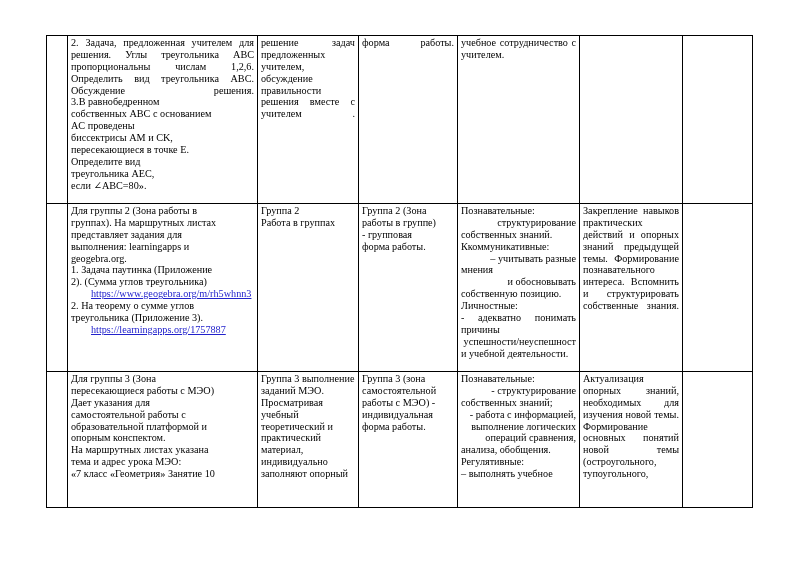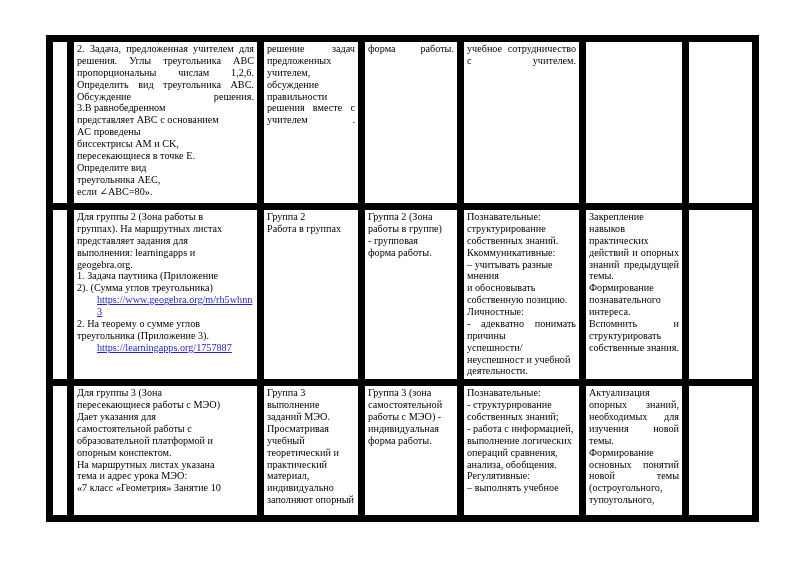--- a/index.html
+++ b/index.html
@@ -22,21 +22,21 @@
   }
   .doc-table {
     position: absolute;
     left: 46px;
     top: 35px;
     width: 706px;
     border-collapse: collapse;
     table-layout: fixed;
   }
   .doc-table td {
-    border: 7px solid #000000;
+    border: 1px solid #000000;
     vertical-align: top;
     padding: 1px 3px 2px 3px;
     font-size: 10.2px;
     line-height: 1.165;
     text-align: justify;
     text-justify: inter-word;
     word-wrap: break-word;
     overflow-wrap: break-word;
   }
   .col-num   { width: 21px; }
@@ -45,21 +45,21 @@
   .col-c3    { width: 99px; }
   .col-c4    { width: 122px; }
   .col-c5    { width: 103px; }
   .col-c6    { width: 70px; }
 
   .cell-block p {
     margin: 0;
     padding: 0;
   }
   .just { text-align: justify; text-align-last: justify; }
-  .left { text-align: left; text-align-last: left; }
+  .left { text-align: right; text-align-last: left; }
   .ital { }
   .lnk {
     color: #2222cc;
     text-decoration: underline;
     word-break: break-all;
     text-align: left;
     display: block;
     padding-left: 20px;
   }
   .r1 { height: 168px; }
@@ -82,21 +82,21 @@
       <col class="col-c6">
     </colgroup>
     <tbody>
 
       <tr class="r1">
         <td></td>
         <td>
           <div class="cell-block" id="r1c1">
               <p class="just">2. Задача, предложенная учителем для решения. Углы треугольника ABC пропорциональны числам 1,2,6. Определить вид треугольника ABC. Обсуждение решения.</p>
               <p class="left">3.В равнобедренном</p>
-              <p class="left">представляет ABC с основанием</p>
+              <p class="left">собственных ABC с основанием</p>
               <p class="left">AC проведены</p>
               <p class="left">биссектрисы AM и CK,</p>
               <p class="left">пересекающиеся в точке E.</p>
               <p class="left">Определите вид</p>
               <p class="left">треугольника AEC,</p>
               <p class="left">если ∠ABC=80».</p>
             </div>
         </td>
         <td>
           <div class="cell-block" id="r1c2">

